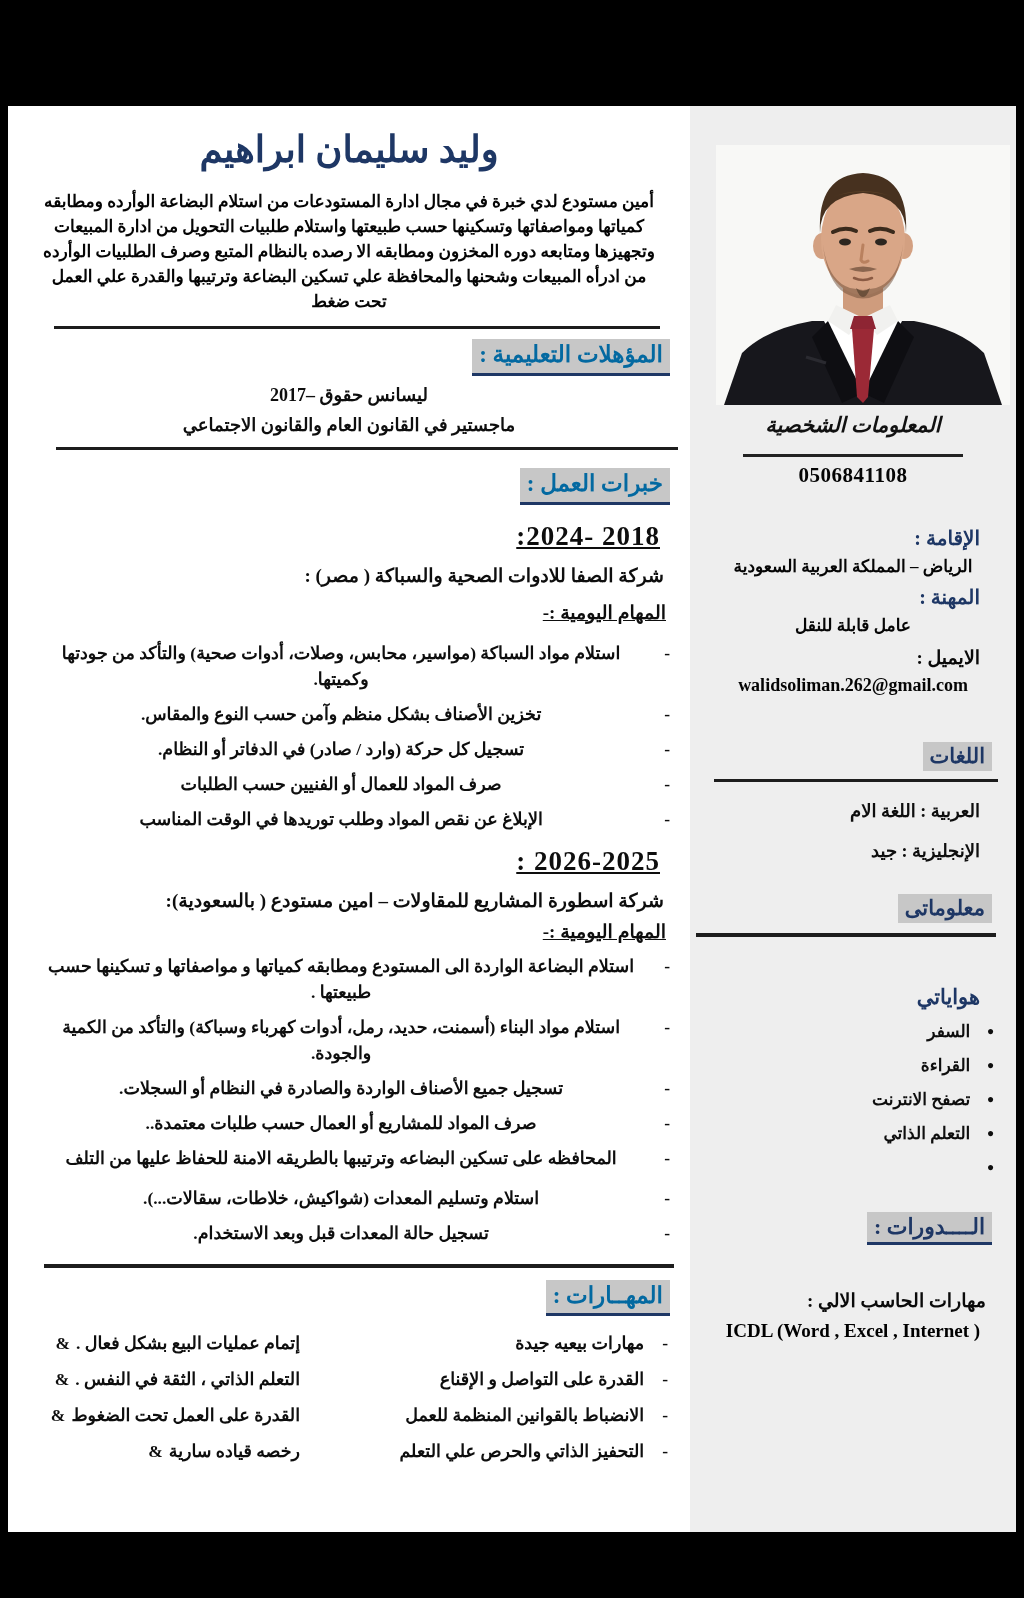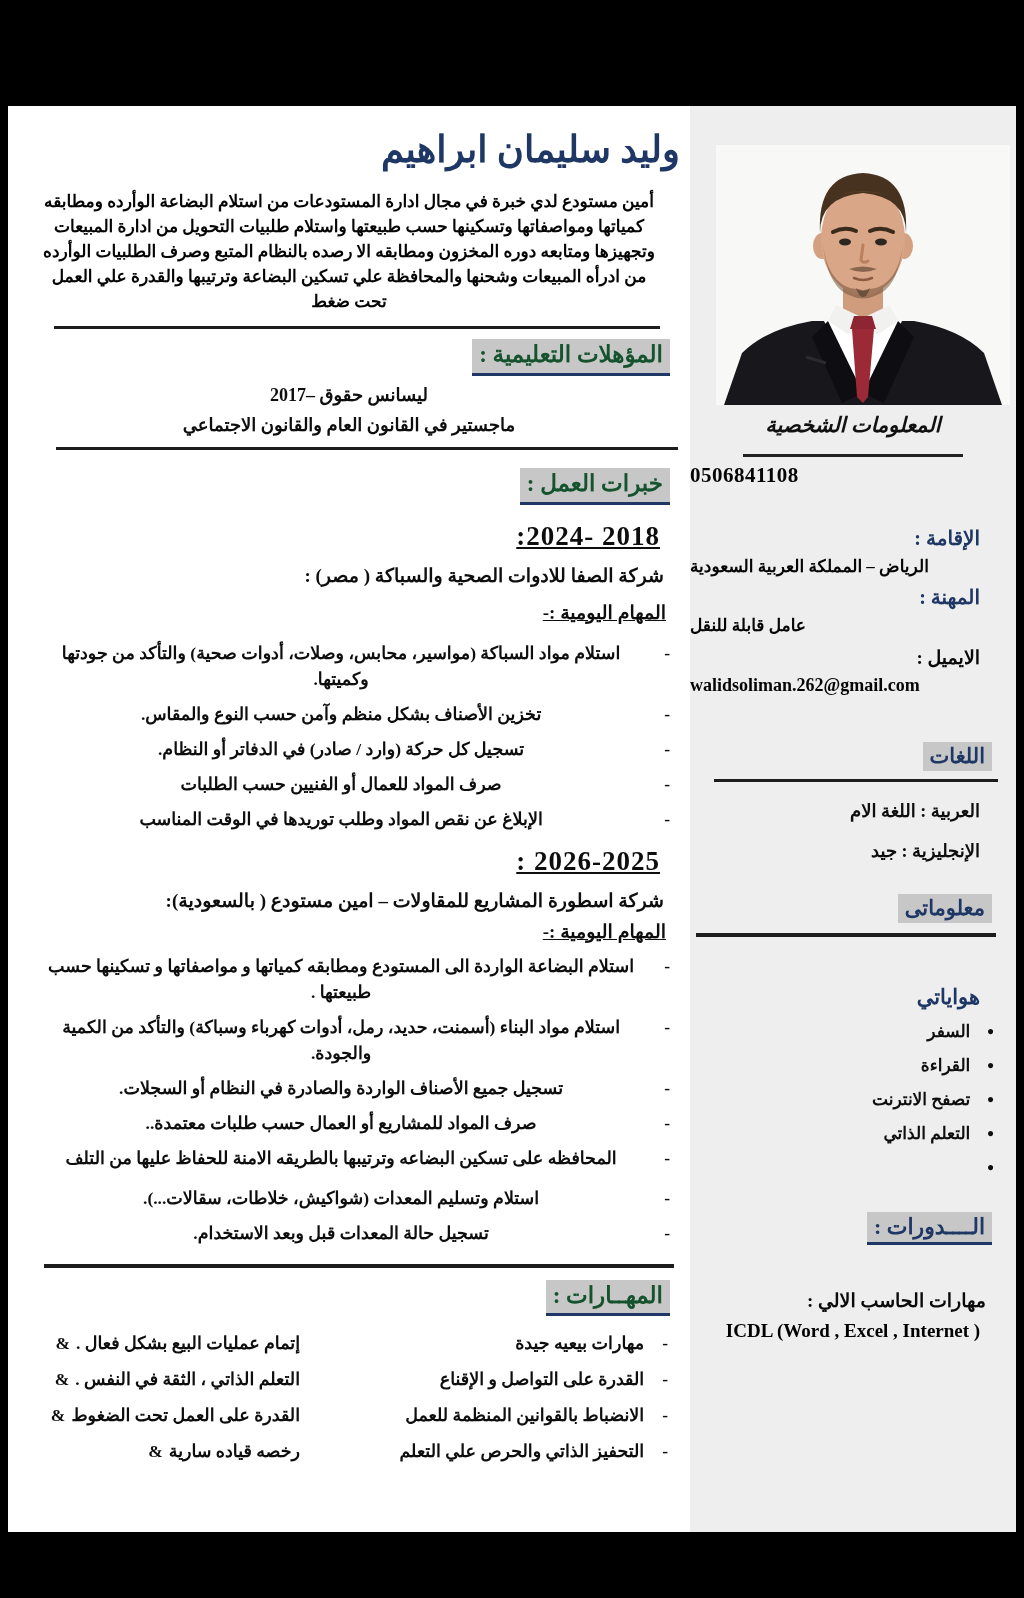--- a/index.html
+++ b/index.html
@@ -10,34 +10,34 @@
   .page{
     position:absolute;left:8px;top:106px;width:1008px;height:1426px;
     background:#ffffff;overflow:hidden;
   }
   
   .main{
     position:absolute;left:0;top:0;width:682px;height:100%;
     direction:rtl;color:#0e0e0e;
   }
   .cv-name{
-    margin:22px 10px 0;color:#1e3765;
+    margin:22px 10px 0;text-align:center;color:#1e3765;
     font-size:37px;font-weight:700;letter-spacing:.5px;
   }
   .summary{
     margin:18px 26px 0 26px;text-align:center;font-size:17px;
     font-weight:700;line-height:25px;color:#050505;
   }
   .rule{border:0;border-top:3px solid #1d1d1d;margin:0;}
   .rule-1{margin:12px 30px 0 46px;}
   .rule-2{margin:8px 12px 0 48px;}
   .rule-3{border-top-width:4px;margin:18px 16px 0 36px;}
   .sec-wrap{text-align:right;margin:10px 20px 0 0;}
   .sec-title{
-    display:inline-block;background:#c7c7c7;color:#14532d;
+    display:inline-block;background:#c7c7c7;color:#0369a1;
     font-weight:700;font-size:23px;line-height:1.25;
     padding:2px 7px 3px;border-bottom:3px solid #1e3765;
   }
   .edu-item{ text-align:center;font-size:18px;font-weight:700;line-height:28px;margin-top:5px;}
   .period{
     direction:ltr;text-align:right;margin:16px 30px 0 0;
     font-size:27px;font-weight:700;text-decoration:underline;letter-spacing:1px;
   }
   .company{ text-align:right;margin:12px 26px 0 0;font-size:19px;font-weight:700;}
   .tasks-title{
@@ -68,21 +68,21 @@
   }
   .photo{
     margin:39px 6px 0 0;width:294px;height:260px;display:block;
   }
   .photo-caption{text-align:center;margin-top:8px;font-size:21px;font-weight:700;color:#111;font-style:italic;}
   .sb-rule-short{width:220px;border:0;border-top:3px solid #222;margin:16px auto 0;}
   .sb-rule{border:0;border-top:3px solid #1d1d1d;margin:8px 18px 0 24px;}
   .sb-rule.thick{border-top-width:4px;margin:10px 20px 0 6px;}
   .sb-label{text-align:right;margin:14px 36px 0 0;font-size:19px;font-weight:700;color:#0a0a0a;}
   .sb-label.blue{color:#1e3765;font-size:20px;}
-  .sb-value{text-align:left;font-weight:700;font-size:17px;margin-top:6px;color:#050505;}
+  .sb-value{text-align:center;font-weight:700;font-size:17px;margin-top:6px;color:#050505;}
   .sb-value.phone{font-size:21px;letter-spacing:.5px;}
   .sb-value.email{font-size:18px;direction:ltr;}
   .sb-head-wrap{text-align:right;margin:46px 24px 0 0;}
   .sb-head-wrap.tight{margin-top:32px;}
   .sb-title{
     display:inline-block;background:#c7c7c7;color:#1e3765;
     font-weight:700;font-size:21px;padding:2px 7px;
   }
   .sb-title.u{border-bottom:3px solid #1e3765;font-size:22px;}
   .lang-item{text-align:right;margin:18px 36px 0 0;font-size:18px;font-weight:700;}

